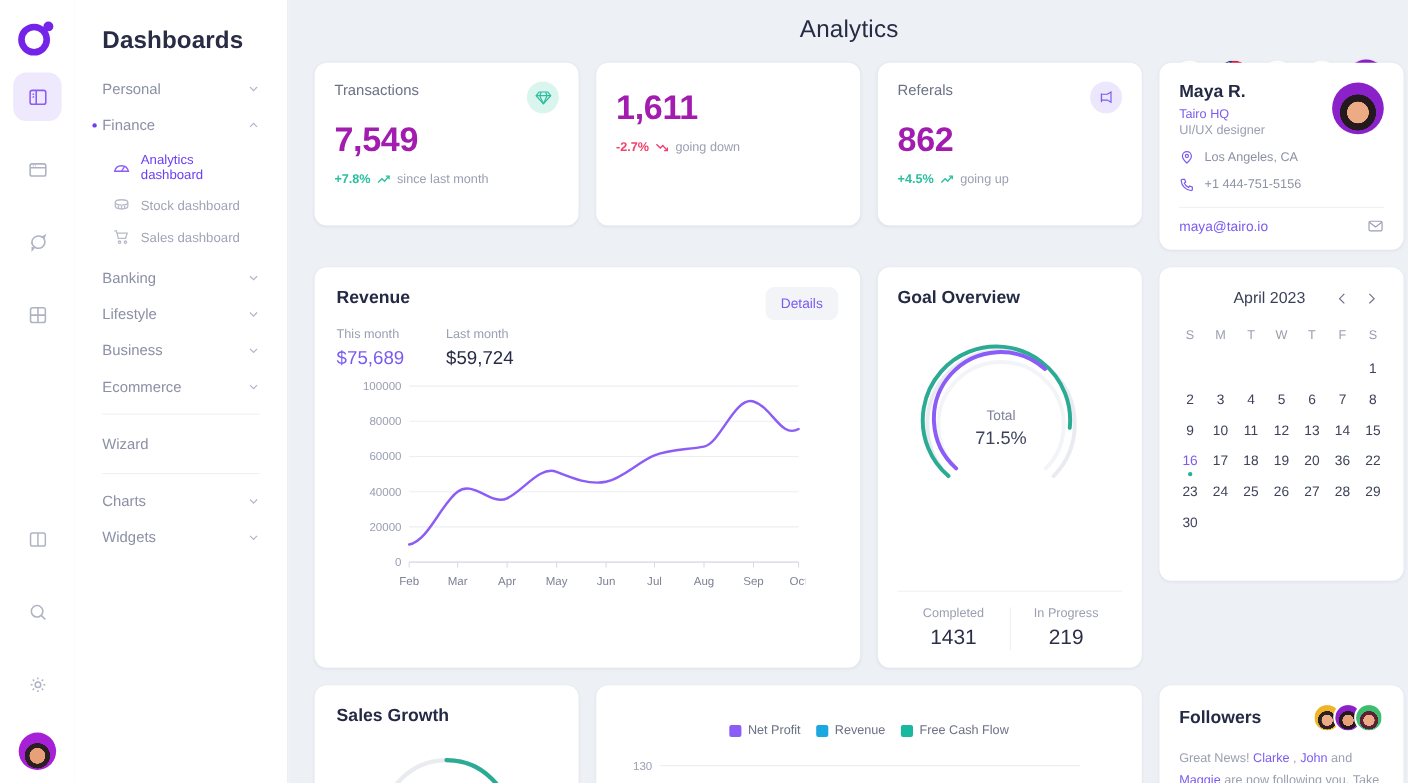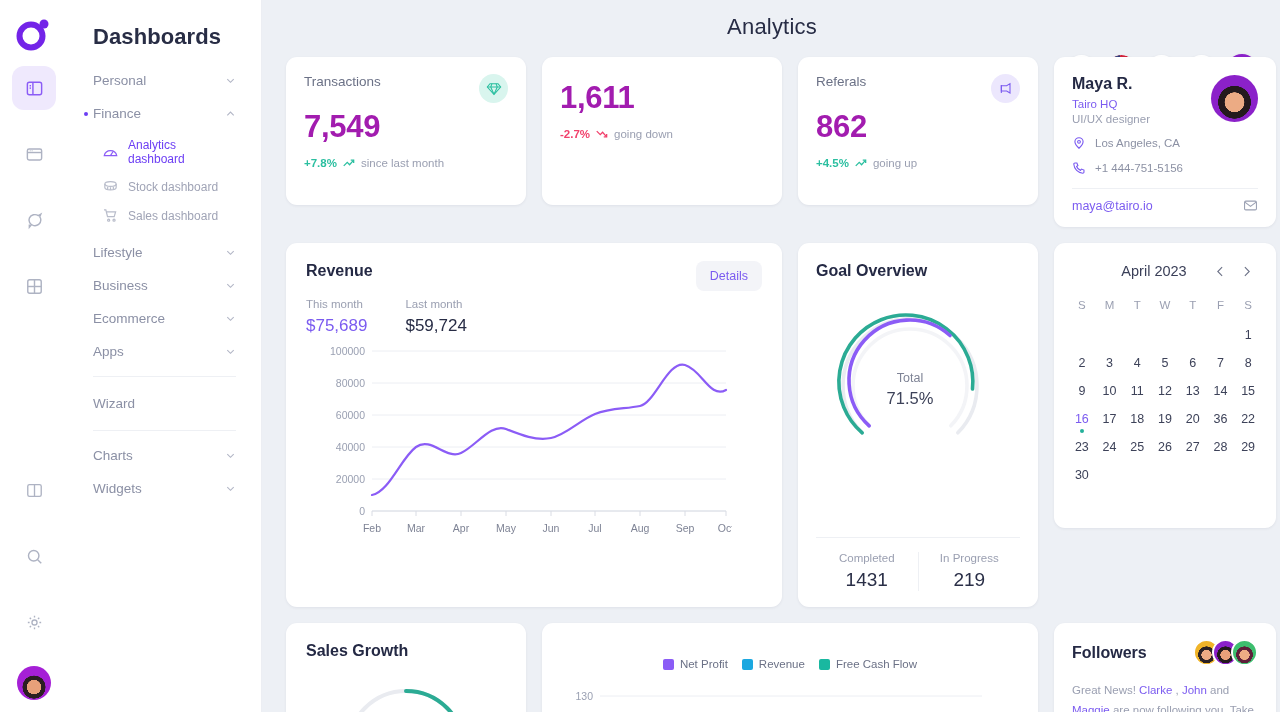--- a/index.html
+++ b/index.html
@@ -289,39 +289,39 @@
         <svg class="sub-ic" viewBox="0 0 24 24" fill="none" stroke="currentColor" stroke-width="1.7">
           <path d="M2.8 4h2.6l2.4 9.6h9.4l2-6.6H6.4"></path>
           <circle cx="9.4" cy="18.6" r="1.5"></circle>
             <circle cx="17" cy="18.6" r="1.5"></circle>
         </svg>
         <span class="si-lbl">Sales dashboard</span>
       </div>
     </div>
 
     <div class="nav-group">
+      <span class="lbl">Banking</span>
+      <svg class="chev" viewBox="0 0 24 24" fill="none" stroke="currentColor" stroke-width="2.4">
+          <polyline points="5 9 12 16 19 9"></polyline>
+        </svg>
+    </div>
+    <div class="nav-group">
       <span class="lbl">Lifestyle</span>
       <svg class="chev" viewBox="0 0 24 24" fill="none" stroke="currentColor" stroke-width="2.4">
           <polyline points="5 9 12 16 19 9"></polyline>
         </svg>
     </div>
     <div class="nav-group">
       <span class="lbl">Business</span>
       <svg class="chev" viewBox="0 0 24 24" fill="none" stroke="currentColor" stroke-width="2.4">
           <polyline points="5 9 12 16 19 9"></polyline>
         </svg>
     </div>
     <div class="nav-group">
       <span class="lbl">Ecommerce</span>
-      <svg class="chev" viewBox="0 0 24 24" fill="none" stroke="currentColor" stroke-width="2.4">
-          <polyline points="5 9 12 16 19 9"></polyline>
-        </svg>
-    </div>
-    <div class="nav-group">
-      <span class="lbl">Apps</span>
       <svg class="chev" viewBox="0 0 24 24" fill="none" stroke="currentColor" stroke-width="2.4">
           <polyline points="5 9 12 16 19 9"></polyline>
         </svg>
     </div>
 
     <div class="nav-sep"></div>
     <div class="nav-plain">Wizard</div>
     <div class="nav-sep"></div>
 
     <div class="nav-group">

